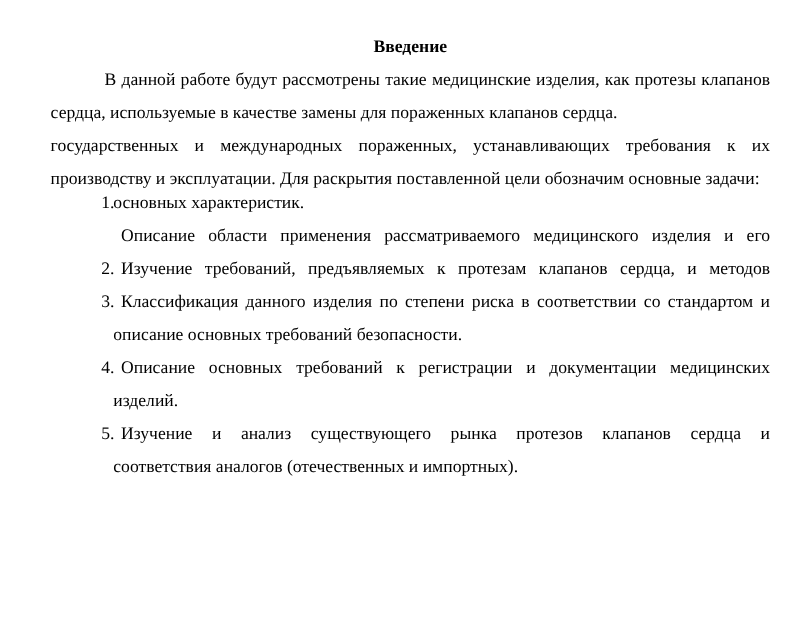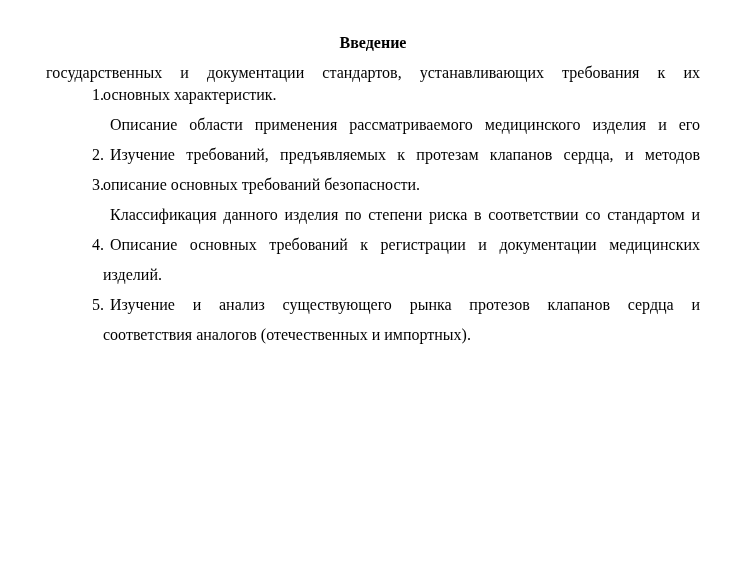--- a/index.html
+++ b/index.html
@@ -57,42 +57,47 @@
   }
   .item .first { margin-left: 7px; } 
 </style>
 </head>
 <body>
 
 <div class="page">
 
   <h1 class="title">Введение</h1>
 
+  <div class="para">
+    <div class="line jline indent">В данной работе будут рассмотрены такие медицинские изделия, как протезы клапанов</div>
+    <div class="line lline">сердца, используемые в качестве замены для пораженных клапанов сердца.</div>
+  </div>
 
   <div class="para">
-    <div class="line jline">государственных и документации стандартов, устанавливающих требования к их</div>
+    <div class="line jline">государственных и международных пораженных, устанавливающих требования к их</div>
+    <div class="line lline">производству и эксплуатации. Для раскрытия поставленной цели обозначим основные задачи:</div>
   </div>
 
   <div class="list">
 
     <div class="item">
       <span class="num">1.</span>
       <div class="line lline">основных характеристик.</div>
       <div class="line jline first">Описание области применения рассматриваемого медицинского изделия и его</div>
     </div>
 
     <div class="item">
       <span class="num">2.</span>
       <div class="line jline first">Изучение требований, предъявляемых к протезам клапанов сердца, и методов</div>
     </div>
 
     <div class="item">
       <span class="num">3.</span>
+      <div class="line jline first">Классификация данного изделия по степени риска в соответствии со стандартом и</div>
       <div class="line lline">описание основных требований безопасности.</div>
-      <div class="line jline first">Классификация данного изделия по степени риска в соответствии со стандартом и</div>
     </div>
 
     <div class="item">
       <span class="num">4.</span>
       <div class="line jline first">Описание основных требований к регистрации и документации медицинских</div>
       <div class="line lline">изделий.</div>
     </div>
 
     <div class="item">
       <span class="num">5.</span>

